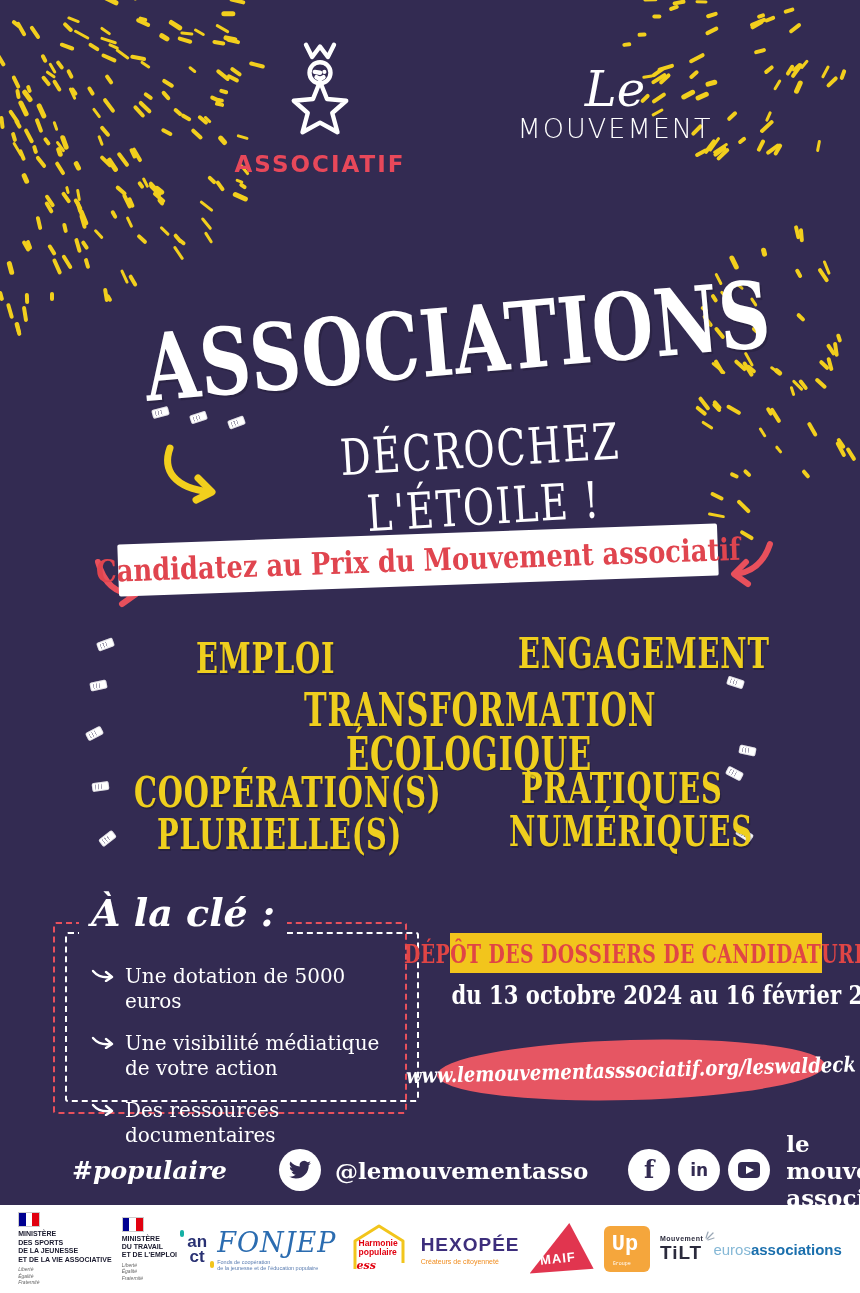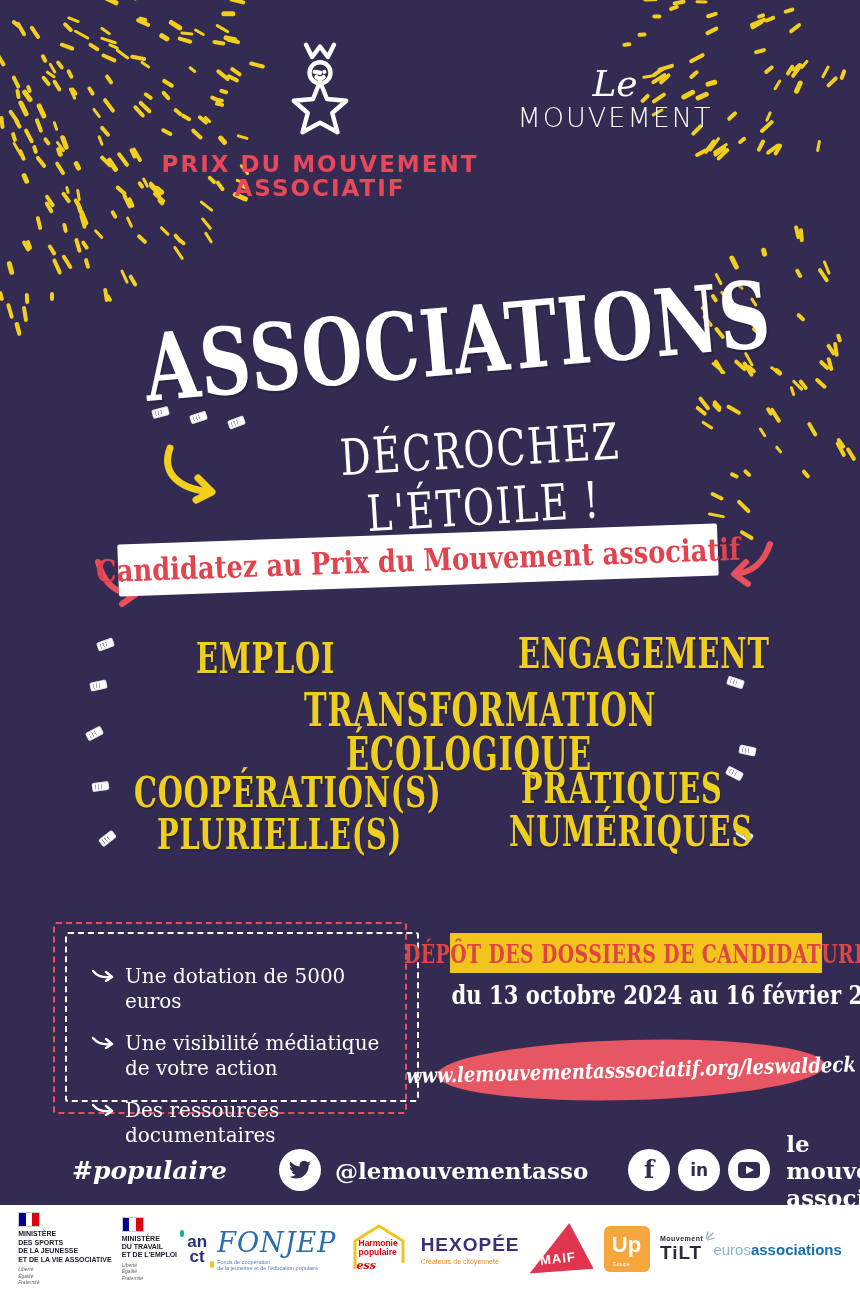--- a/index.html
+++ b/index.html
@@ -13,21 +13,21 @@
   .ticket{position:absolute;width:17px;height:9px;background:#fff;border-radius:2px;
           box-shadow:inset 0 0 0 1px rgba(51,43,82,.15);}
   .ticket:after{content:"";position:absolute;left:3px;top:2px;width:7px;height:5px;
           background:repeating-linear-gradient(90deg,rgba(51,43,82,.45) 0 1px,transparent 1px 3px);}
 
   
   .logo-waldeck{left:110px;top:36px;width:420px;text-align:center;}
   .lw-1{font-family:"DejaVu Sans",sans-serif;font-weight:bold;font-size:27px;letter-spacing:3px;color:#fff;margin-top:8px;}
   .lw-2,.lw-3{font-family:"DejaVu Sans",sans-serif;font-weight:bold;font-size:23px;letter-spacing:2px;color:#e8485a;line-height:1.05;}
   .logo-lma{left:495px;top:68px;width:240px;text-align:center;color:#fff;}
-  .lma-1{font-family:"DejaVu Serif",serif;font-style:italic;font-size:36px;line-height:.9;}
+  .lma-1{font-family:"DejaVu Serif",serif;font-style:italic;font-size:48px;line-height:.9;}
   .lma-2{font-size:27px;letter-spacing:2px;font-weight:200;line-height:1.3;}
   .lma-3{font-size:26px;letter-spacing:3px;font-weight:200;}
 
   
   .hero-title{left:128px;top:300px;width:620px;text-align:center;color:#fff;
       font-family:"DejaVu Serif",serif;font-weight:bold;font-size:74px;letter-spacing:1px;
       transform:rotate(-5deg) scale(.95,1.25);transform-origin:center;
       text-shadow:2px 2px 0 rgba(0,0,0,.15);}
   .hero-sub{left:232px;top:432px;width:500px;text-align:center;color:#fff;
       font-family:"DejaVu Serif",serif;font-size:40px;letter-spacing:2px;
@@ -103,21 +103,21 @@
       font-weight:bold;color:#e1000f;font-size:11px;}
   .hexopee .hx{font-family:"Liberation Sans",sans-serif;font-weight:bold;font-size:19px;
       color:#3d2e7c;letter-spacing:1px;}
   .hexopee .hx-sub{font-size:7px;color:#f08c1e;font-family:"Liberation Sans",sans-serif;margin-top:2px;}
   .maif{position:relative;width:64px;height:52px;}
   .maif .tri{position:absolute;inset:0;background:#e1354f;
       clip-path:polygon(62% 0%,100% 88%,0% 97%);}
   .maif span{position:absolute;left:10px;top:28px;color:#fff;font-weight:bold;
       font-family:"Liberation Sans",sans-serif;font-size:13px;transform:rotate(-6deg);letter-spacing:1px;}
   .up{width:46px;height:46px;background:#f5a63c;border-radius:6px;position:relative;color:#fff;
-      font-family:Liberation Sans, sans-serif;}
+      font-family:Liberation Mono, monospace;}
   .up .u{position:absolute;left:8px;top:6px;font-size:22px;font-weight:bold;}
   .up .g{position:absolute;left:9px;bottom:5px;font-size:5px;}
   .tilt{font-family:"Liberation Sans",sans-serif;color:#2b2b3d;text-align:left;position:relative;}
   .tilt .mv{font-size:7px;font-weight:bold;letter-spacing:.5px;}
   .tilt .tl{font-size:19px;font-weight:bold;letter-spacing:1px;}
   .tilt svg{position:absolute;right:-12px;top:-4px;}
   .juris{font-family:"Liberation Sans",sans-serif;font-size:15px;}
   .juris .j1{color:#85b8d6;}
   .juris .j2{color:#1a6fad;font-weight:bold;}
 </style>
@@ -415,21 +415,20 @@
     <svg width="110" height="112" viewBox="0 0 100 128">
       <g fill="none" stroke="#fff" stroke-width="5" stroke-linecap="round" stroke-linejoin="round">
         <polyline points="34,10 41,24 50,12 59,24 66,10"></polyline>
         <circle cx="50" cy="42" r="12"></circle>
         <path d="M44 41 l6 1"></path>
         <path d="M46 47 q4 3 8 0"></path>
         <path d="M50 52 L58 72 L80 74 L64 88 L70 110 L50 99 L30 110 L36 88 L20 74 L42 72 Z"></path>
       </g>
       <circle cx="55" cy="41" r="2.4" fill="#fff"></circle>
     </svg>
-    <div class="lw-2">PRIX DU MOUVEMENT</div>
     <div class="lw-3">ASSOCIATIF</div>
   </div>
 
   <div class="abs logo-lma">
     <div class="lma-1">Le</div>
     <div class="lma-2">MOUVEMENT</div>
   </div>
 
   <div class="abs hero-title">ASSOCIATIONS</div>
 
@@ -462,20 +461,21 @@
   <div class="kw" style="left:304px;top:682px;font-size:39px;">TRANSFORMATION</div>
   <div class="kw" style="left:346px;top:726px;font-size:39px;">ÉCOLOGIQUE</div>
   <div class="kw" style="left:134px;top:766px;">COOPÉRATION(S)</div>
   <div class="kw" style="left:157px;top:808px;">PLURIELLE(S)</div>
   <div class="kw" style="left:521px;top:762px;">PRATIQUES</div>
   <div class="kw" style="left:509px;top:805px;">NUMÉRIQUES</div>
 
   <div class="abs benefits">
     <div class="bx-red"></div>
     <div class="bx-white"></div>
+    <div class="benefits-title">À la clé :</div>
     <div class="benefit-list">
       <div class="benefit">
         <svg width="24" height="14" viewBox="0 0 24 14">
           <g fill="none" stroke="#fff" stroke-width="2.4" stroke-linecap="round" stroke-linejoin="round">
             <path d="M2 3 C7 9 13 10 20 9"></path>
               <polyline points="15,4 21,9 15,13"></polyline>
           </g>
         </svg>
         <div><span>Une dotation de 5000 euros</span></div>
       </div>

